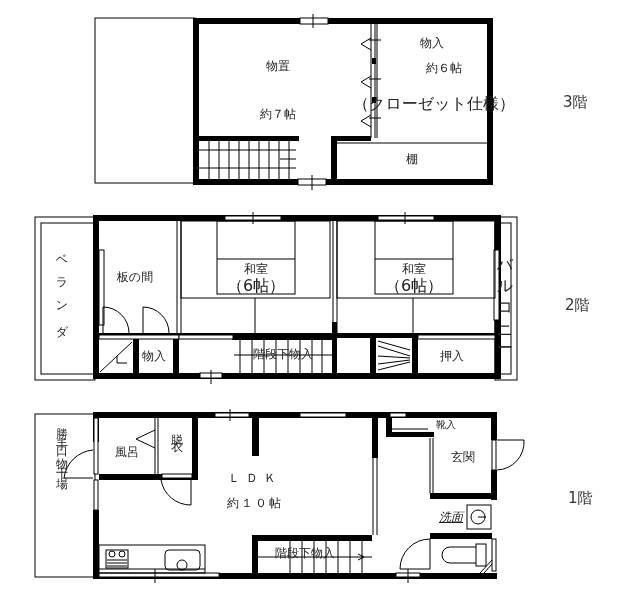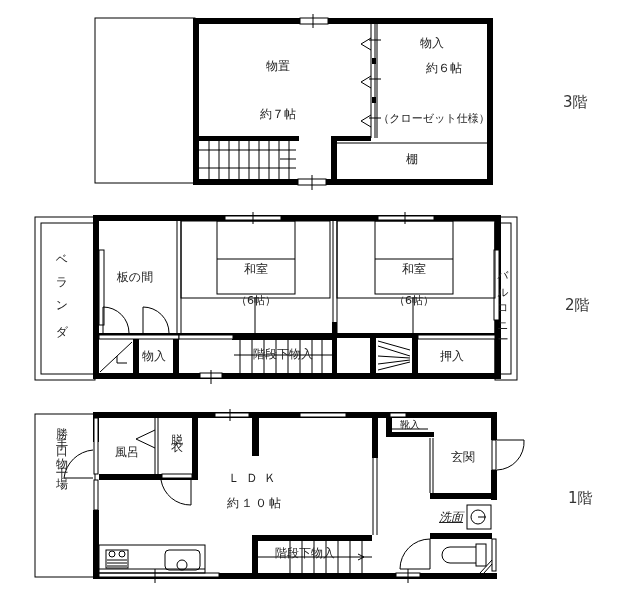--- a/index.html
+++ b/index.html
@@ -1,22 +1,22 @@
 <!DOCTYPE html>
 <html><head>
 <meta charset="utf-8">
 <style>
   html, body { margin: 0; padding: 0; background: #ffffff; }
   body { width: 629px; height: 600px; position: relative; overflow: hidden;
          font-family: "DejaVu Sans", "Liberation Sans", sans-serif; color: #222; }
   svg { position: absolute; left: 0; top: 0; }
   .lbl { position: absolute; font-size: 12px; line-height: 1; white-space: nowrap; color: #222; }
   .lbl.c { transform: translateX(-50%); text-align: center; }
-  .lbl.sm { font-size: 11px; margin-top: 17px; }
-  .lbl.xs { font-size: 10px; }
+  .lbl.sm { font-size: 16px; }
+  .lbl.xs { font-size: 10px; margin-left: 36px; }
   .lbl.vert { writing-mode: vertical-rl; text-orientation: upright; letter-spacing: 10px; }
   .floor { position: absolute; font-size: 15px; color: #333; }
   .ul { text-decoration: underline; font-style: italic; }
 </style>
 </head>
 <body>
 
 <svg width="629" height="600" viewBox="0 0 629 600" xmlns="http://www.w3.org/2000/svg">
   <g fill="none" stroke="#000" stroke-width="1">
 

